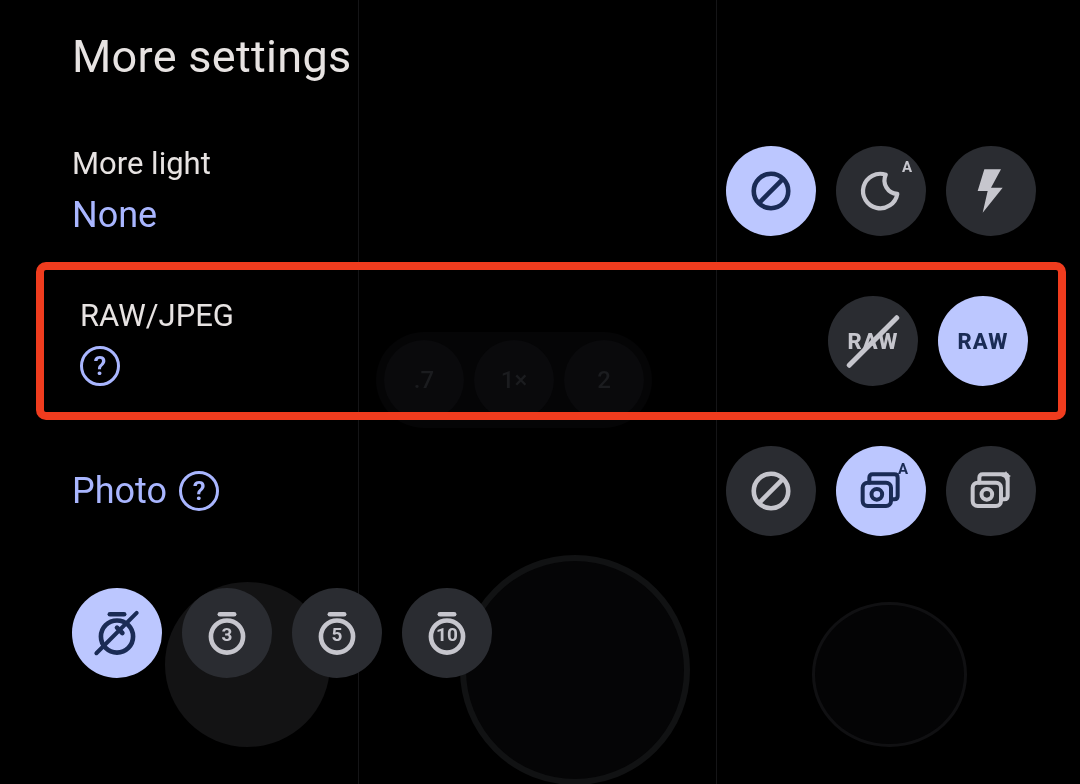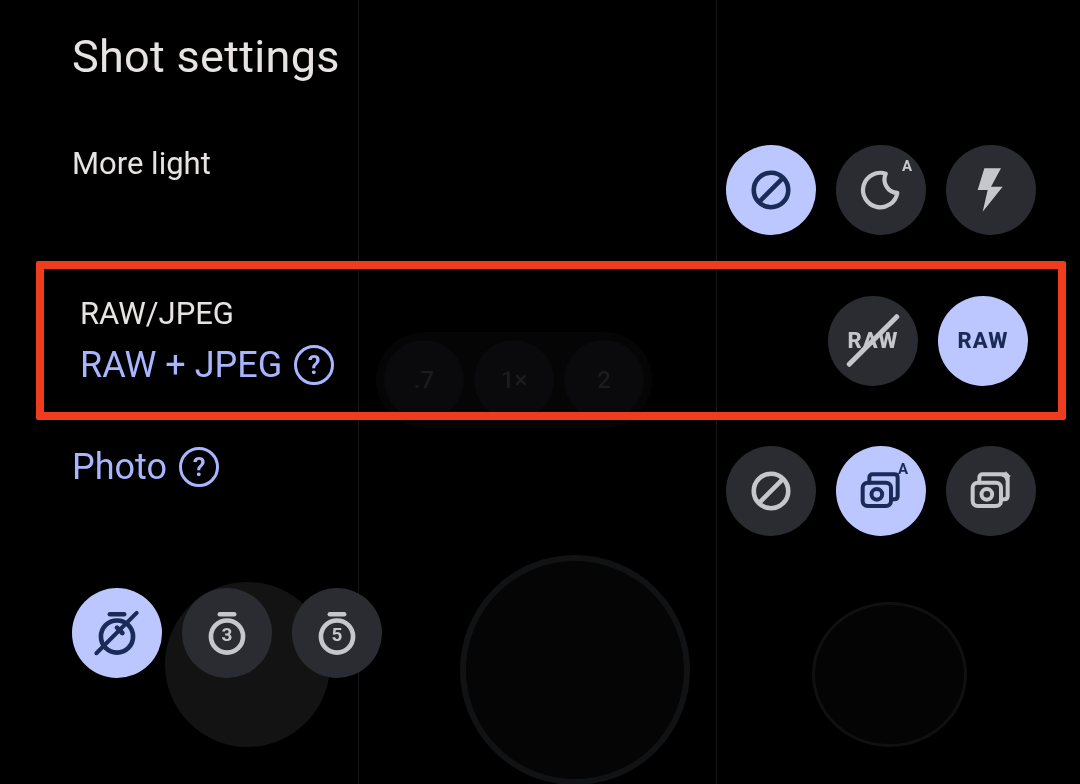--- a/index.html
+++ b/index.html
@@ -31,21 +31,21 @@
       position: absolute; left: 0; top: 0; right: 0; bottom: 0;
       padding: 30px 44px 0 72px;
     }
 
     .panel-title {
       color: #e7e3e2; font-size: 45px; font-weight: 400; letter-spacing: 0.3px;
       margin-bottom: 36px;
     }
 
     .setting-row {
-      display: flex; justify-content: space-between;
+      display: flex; align-items: center; justify-content: space-between;
       padding: 26px 0;
       min-height: 130px;
     }
 
     .setting-text { display: flex; flex-direction: column; gap: 12px; }
     .setting-name { color: #e7e3e2; font-size: 31px; font-weight: 400; }
     .setting-value { color: #a9b6ff; font-size: 36px; font-weight: 400; display: flex; align-items: center; gap: 12px; }
 
     .help-circle {
       display: inline-flex; align-items: center; justify-content: center;
@@ -62,21 +62,21 @@
       background: #2a2c31; color: #c6c6cd;
       position: relative;
     }
     .opt-btn.selected { background: #bcc7ff; color: #1a2b55; }
     .opt-btn.selected .icon-stroke { stroke: #1a2b55; }
     .opt-btn .icon-stroke { stroke: #c6c6cd; }
     .opt-btn .icon-fill { fill: #c6c6cd; }
 
     .highlight-box {
       border: 8px solid #f03c1e;
-      border-radius: 2px;
+      border-radius: 10px;
       margin: 0 -30px 0 -36px;
       padding: 0 30px 0 36px;
     }
 
     .raw-text { font-size: 22px; font-weight: 800; letter-spacing: 1px; }
     .strike-line { position: absolute; width: 80%; height: 5px; background: currentColor; transform: rotate(-45deg); border-radius: 2px; }
     .strike-line.thin { height: 4px; width: 68%; }
 
     .timer-num {
       position: absolute;
@@ -99,25 +99,28 @@
 <div class="bg-circle thumb"></div>
 <div class="bg-circle shutter"></div>
 <div class="bg-circle switch"></div>
 <div class="zoom-pill">
   <div class="zoom-opt">.7</div>
   <div class="zoom-opt">1×</div>
   <div class="zoom-opt">2</div>
 </div>
 
 <div class="settings-panel">
-  <h1 class="panel-title">Shot settings</h1>
+  <h1 class="panel-title">More settings</h1>
 
   <div class="setting-row">
     <div class="setting-text">
       <div class="setting-name">More light</div>
+      <div class="setting-value">
+        <span>None</span>
+      </div>
     </div>
     <div class="options-group">
       <div class="opt-btn selected">
         <svg width="46" height="46" viewBox="0 0 24 24">
           <circle cx="12" cy="12" r="9" fill="none" class="icon-stroke" stroke-width="2.4"></circle>
           <line x1="5.6" y1="18.4" x2="18.4" y2="5.6" class="icon-stroke" stroke-width="2.4"></line>
         </svg>
       </div>
       <div class="opt-btn">
         <svg width="46" height="46" viewBox="0 0 24 24">
@@ -131,21 +134,20 @@
         </svg>
       </div>
     </div>
   </div>
 
   <div class="highlight-box">
     <div class="setting-row">
       <div class="setting-text">
         <div class="setting-name">RAW/JPEG</div>
         <div class="setting-value">
-          <span>RAW + JPEG</span>
           <span class="help-circle">?</span>
         </div>
       </div>
       <div class="options-group">
         <div class="opt-btn">
           <span class="raw-text">RAW</span>
           <span class="strike-line"></span>
         </div>
         <div class="opt-btn selected">
           <span class="raw-text">RAW</span>
@@ -204,16 +206,23 @@
         </svg>
         <span class="timer-num">3</span>
       </div>
       <div class="opt-btn">
         <svg width="50" height="50" viewBox="0 0 28 28">
           <circle cx="14" cy="16" r="9" fill="none" class="icon-stroke" stroke-width="2.6"></circle>
           <line x1="10" y1="3.5" x2="18" y2="3.5" class="icon-stroke" stroke-width="2.6" stroke-linecap="round"></line>
         </svg>
         <span class="timer-num">5</span>
       </div>
+      <div class="opt-btn">
+        <svg width="50" height="50" viewBox="0 0 28 28">
+          <circle cx="14" cy="16" r="9" fill="none" class="icon-stroke" stroke-width="2.6"></circle>
+          <line x1="10" y1="3.5" x2="18" y2="3.5" class="icon-stroke" stroke-width="2.6" stroke-linecap="round"></line>
+        </svg>
+        <span class="timer-num">10</span>
+      </div>
     </div>
   </div>
 
 </div>
 
 </body></html>

